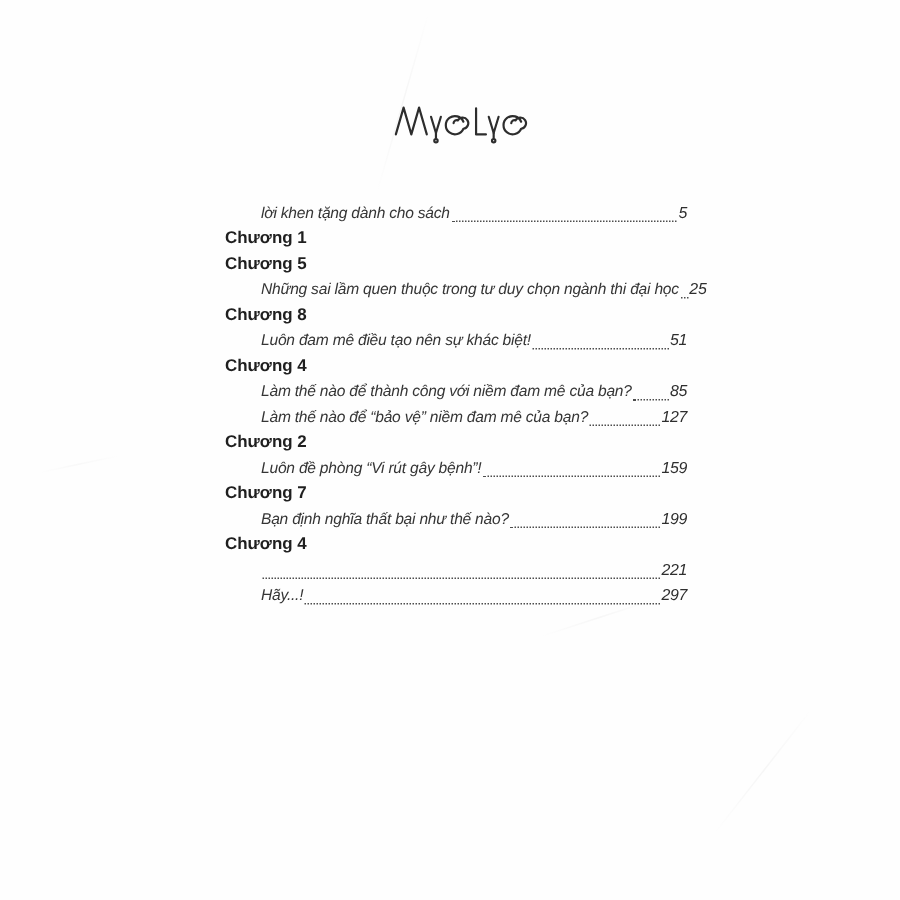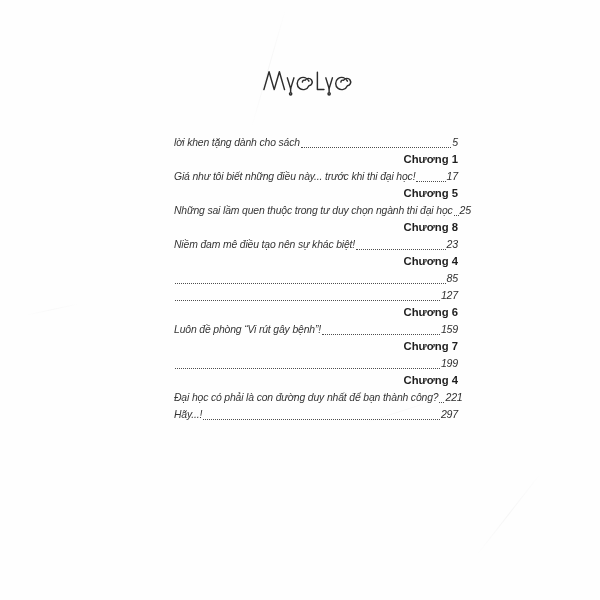--- a/index.html
+++ b/index.html
@@ -31,21 +31,21 @@
     clip:rect(0 0 0 0);white-space:nowrap;
   }
 
   
   .toc{
     position:absolute;left:150px;top:134px;width:308px;
     color:#2b2b2b;
   }
   .chapter-heading{
     font-size:11.3px;font-weight:bold;color:#1f1f1f;
-    line-height:17px;white-space:nowrap;text-align:right;
+    line-height:17px;white-space:nowrap;
   }
   .toc-row{
     display:flex;align-items:baseline;
     line-height:17px;padding-left:24px;
   }
   .entry-title{
     font-style:italic;font-size:10.4px;color:#353535;
     letter-spacing:-0.15px;white-space:nowrap;flex-shrink:0;text-align:right;
   }
   .dots{
@@ -93,81 +93,78 @@
 
   <div class="toc">
     <div class="toc-row">
       <span class="entry-title">lời khen tặng dành cho sách</span>
       <span class="dots"></span>
       <span class="pagenum">5</span>
     </div>
     <div>
   <div class="chapter-block">
     <div class="chapter-heading">Chương 1</div>
-    <div class="toc-row">
-      <span class="entry-title">Giá như tôi biết những điều này... trước khi thi đại học!</span>
-      <span class="dots"></span>
-      <span class="pagenum">17</span>
-    </div>
   </div>
 
   <div class="chapter-block">
     <div class="chapter-heading">Chương 5</div>
     <div class="toc-row">
       <span class="entry-title">Những sai lầm quen thuộc trong tư duy chọn ngành thi đại học</span>
       <span class="dots"></span>
       <span class="pagenum">25</span>
     </div>
   </div>
 
   <div class="chapter-block">
     <div class="chapter-heading">Chương 8</div>
     <div class="toc-row">
-      <span class="entry-title">Niềm đam mê điều tạo nên sự khác biệt!</span>
+      <span class="entry-title">Luôn đam mê điều tạo nên sự khác biệt!</span>
       <span class="dots"></span>
-      <span class="pagenum">23</span>
+      <span class="pagenum">51</span>
     </div>
   </div>
 
   <div class="chapter-block">
     <div class="chapter-heading">Chương 4</div>
     <div class="toc-row">
+      <span class="entry-title">Làm thế nào để thành công với niềm đam mê của bạn?</span>
       <span class="dots"></span>
       <span class="pagenum">85</span>
     </div>
   </div>
 
   <div class="chapter-block">
     <div class="toc-row">
+      <span class="entry-title">Làm thế nào để “bảo vệ” niềm đam mê của bạn?</span>
       <span class="dots"></span>
       <span class="pagenum">127</span>
     </div>
   </div>
 
   <div class="chapter-block">
-    <div class="chapter-heading">Chương 6</div>
+    <div class="chapter-heading">Chương 2</div>
     <div class="toc-row">
       <span class="entry-title">Luôn đề phòng “Vi rút gây bệnh”!</span>
       <span class="dots"></span>
       <span class="pagenum">159</span>
     </div>
   </div>
 
   <div class="chapter-block">
     <div class="chapter-heading">Chương 7</div>
     <div class="toc-row">
+      <span class="entry-title">Bạn định nghĩa thất bại như thế nào?</span>
       <span class="dots"></span>
       <span class="pagenum">199</span>
     </div>
   </div>
 
   <div class="chapter-block">
     <div class="chapter-heading">Chương 4</div>
     <div class="toc-row">
-      <span class="entry-title">Đại học có phải là con đường duy nhất để bạn thành công?</span>
       <span class="dots"></span>
       <span class="pagenum">221</span>
     </div>
   </div>
 
 
   <div class="chapter-block">
     <div class="toc-row">
       <span class="entry-title">Hãy...!</span>
       <span class="dots"></span>

